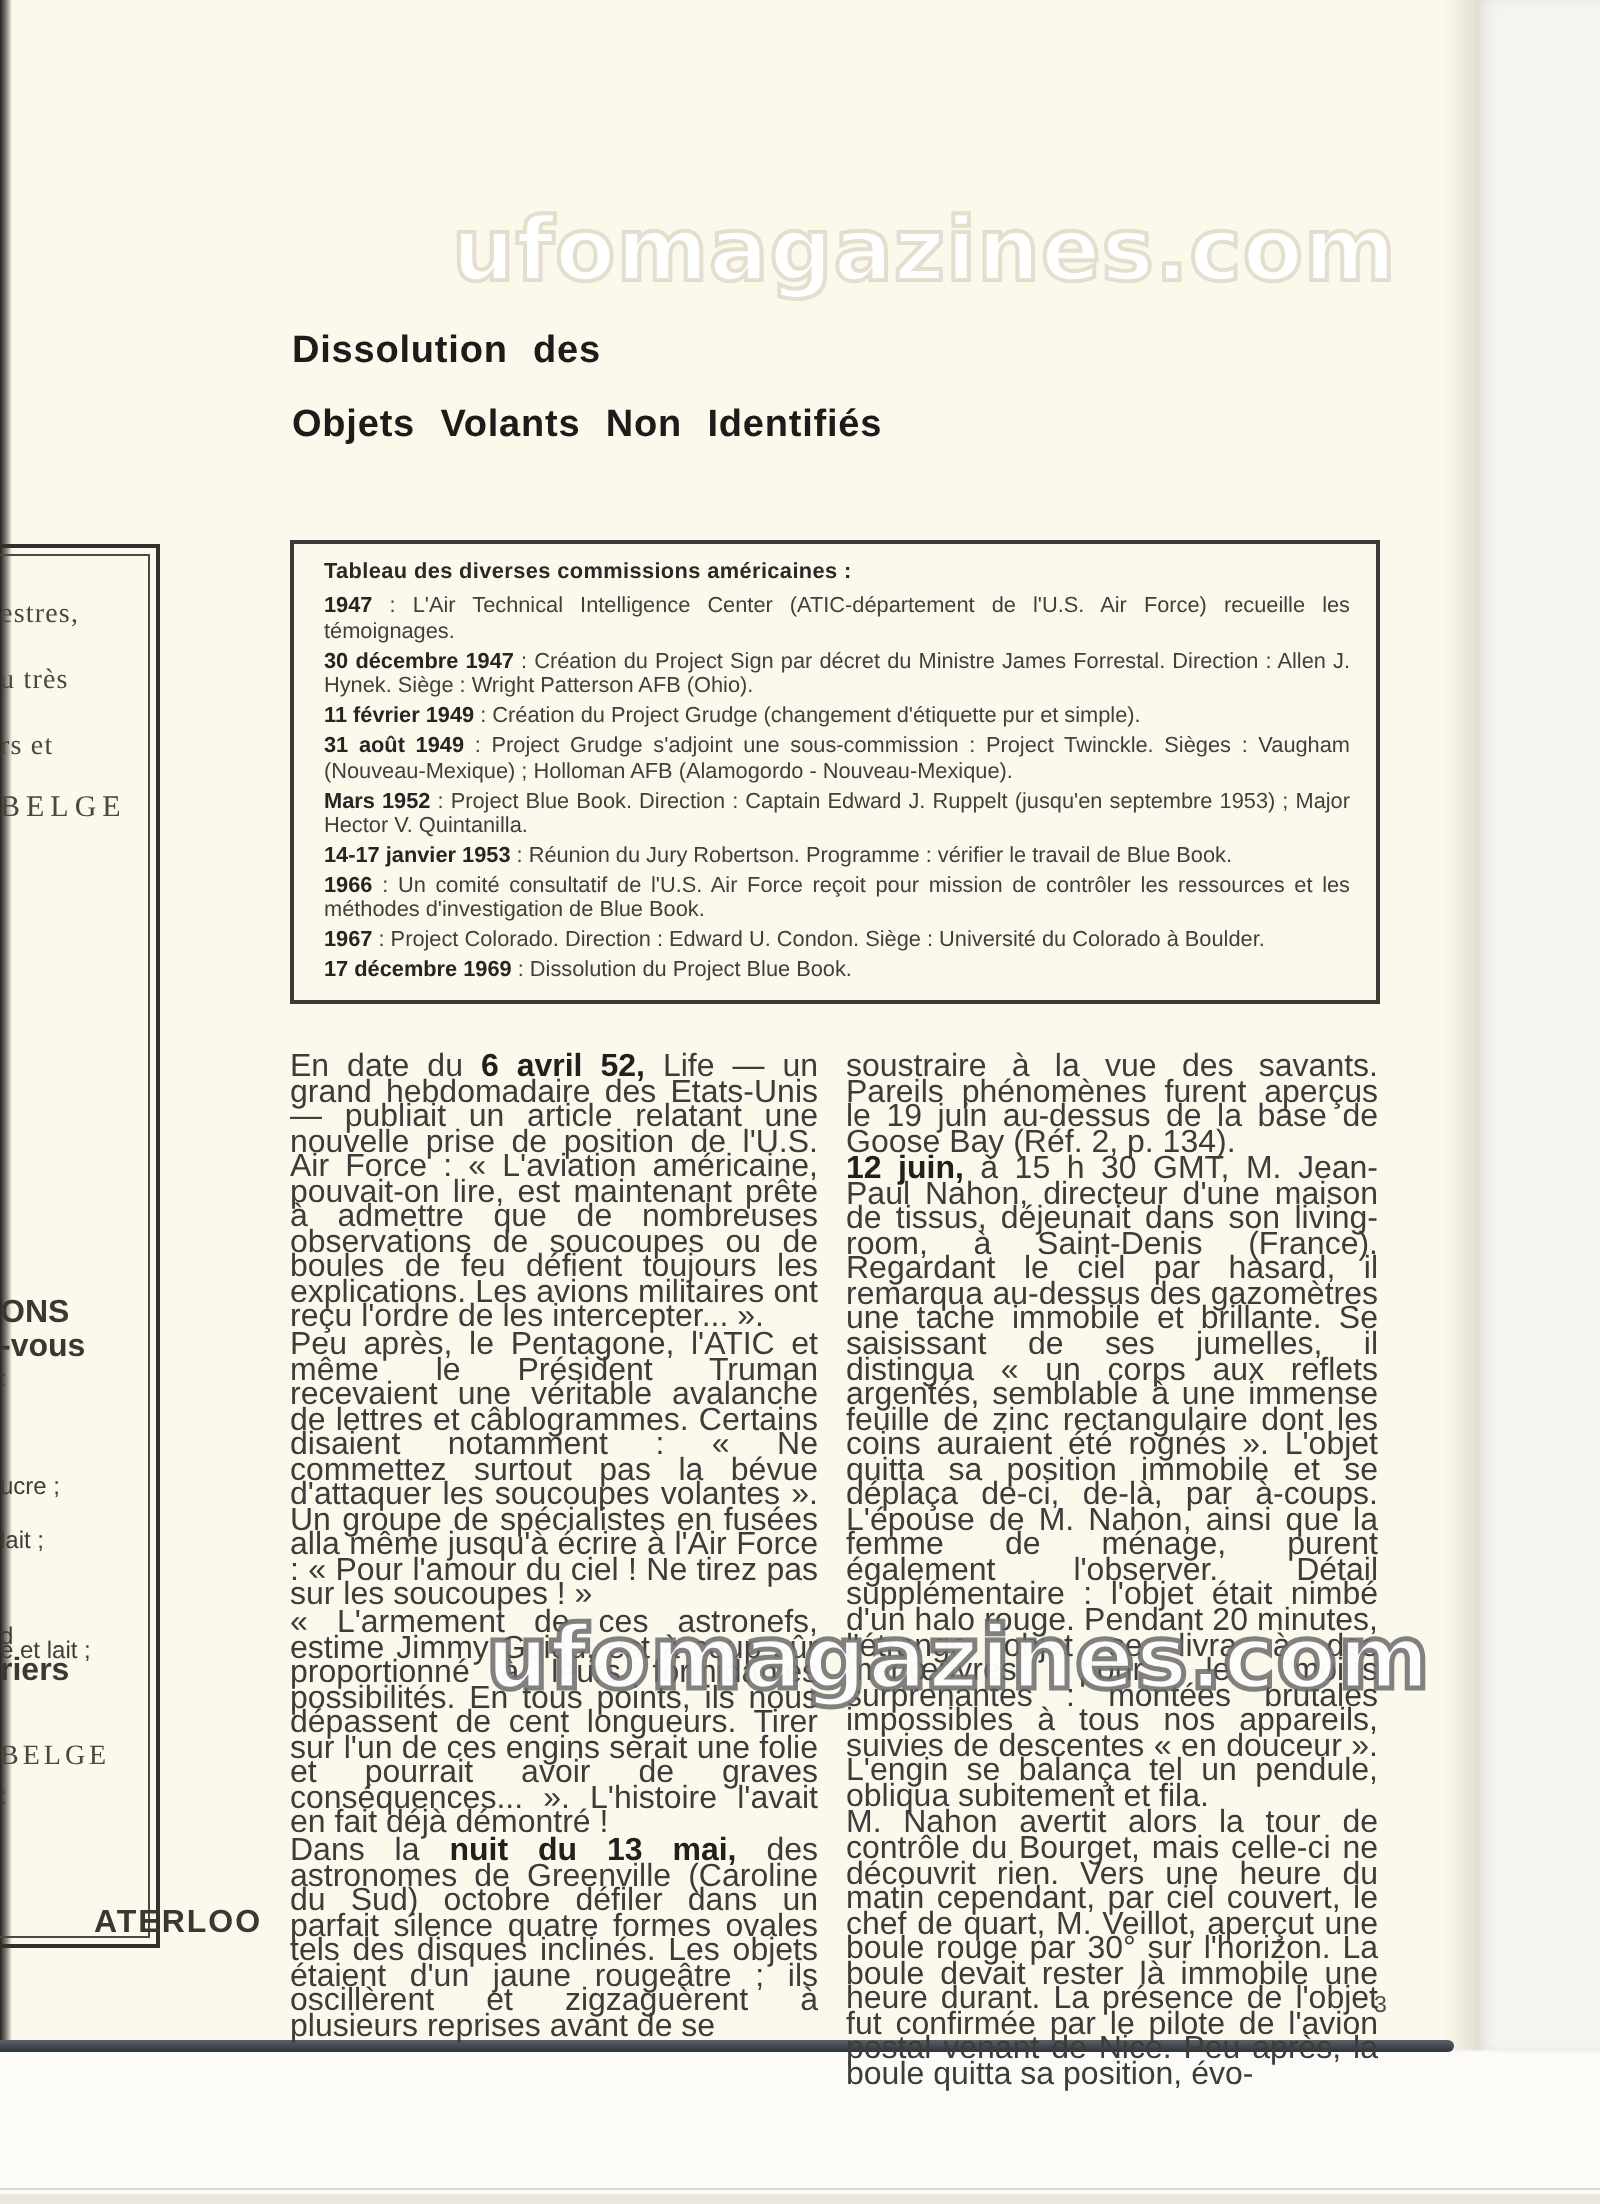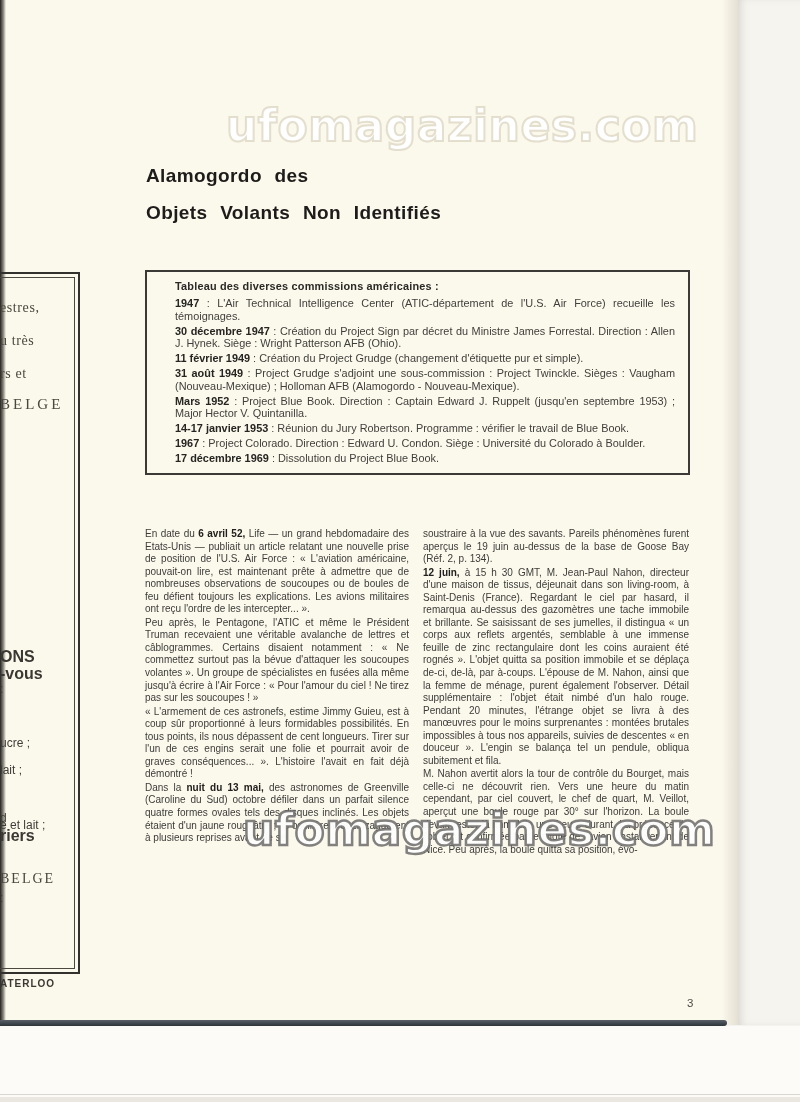--- a/index.html
+++ b/index.html
@@ -51,39 +51,39 @@
   }
   .frag{position:absolute;left:0;width:64px;text-align:left;color:#413f39;white-space:nowrap;overflow:visible;}
   .frag-serif{font-family:"Liberation Serif",serif;font-size:14px;letter-spacing:0.6px;color:#4a473f;}
   .frag-big{font-family:"Liberation Serif",serif;font-size:15px;letter-spacing:3px;color:#4a473f;}
   .frag-boldsm{font-weight:bold;font-size:16px;color:#3a3833;}
   .frag-plain{font-size:12px;color:#3f3d38;}
   .f0{top:300px}.f1{top:333px}.f2{top:366px}.f3{top:396px}
   .f4{top:648px}.f5{top:665px}.f6{top:682px}
   .f7{top:736px}.f8{top:763px}.f9{top:818px}.f10{top:811px}
   .f11{top:827px}.f12{top:871px;font-size:14px;letter-spacing:2px;}
-  .f13{top:891px}.f14{top:978px;letter-spacing:1px;font-size:10px;}
+  .f13{top:891px}.f14{top:953px;letter-spacing:1px;font-size:16px;padding-left:47px;}
 
   
   .title{
     position:absolute;left:146px;top:157px;
     font-weight:bold;font-size:19px;line-height:37px;
     letter-spacing:0.4px;word-spacing:7px;color:var(--title-ink);
   }
   .commission-box{
     position:absolute;left:145px;top:270px;width:545px;
     border:2px solid #3b3a36;box-sizing:border-box;
-    padding:8px 13px 6px 28px;
+    padding:8px 13px 6px 15px;
     font-size:10.9px;line-height:12.4px;color:#403f3c;
   }
   .tbl-title{font-weight:bold;margin:0 0 5px 0;color:#2a2926;letter-spacing:0.2px;}
   .tbl-entry{margin:0 0 2.6px 0;text-align:justify;}
   .tbl-entry .b{font-weight:bold;color:#262522;}
 
-  .col{position:absolute;top:528px;font-size:10px;line-height:12.55px;
+  .col{position:absolute;top:528px;font-size:16px;line-height:12.55px;
     text-align:justify;color:var(--ink);}
   .col-left{left:145px;width:264px;}
   .col-right{left:423px;width:266px;}
   .para{margin:0 0 1px 0;}
   .para .b{font-weight:bold;color:#21201d;}
 
   .page-number{position:absolute;left:687px;top:997px;font-size:11.5px;color:#4c4b47;}
 
   
   .wm{
@@ -128,33 +128,34 @@
 <span class="frag frag-plain f7">ucre ;</span>
 <span class="frag frag-plain f8">lait ;</span>
 <span class="frag frag-plain f9">e et lait ;</span>
 <span class="frag frag-plain f10">d</span>
 <span class="frag frag-boldsm f11">riers</span>
 <span class="frag frag-big f12">BELGE</span>
 <span class="frag frag-plain f13">:</span>
 <span class="frag frag-boldsm f14">ATERLOO</span>
 
 <div class="title">
-  <div>Alamogordo des</div>
+  <div>Dissolution des</div>
   <div>Objets Volants Non Identifiés</div>
 </div>
 
 <div class="commission-box">
   <p class="tbl-title">Tableau des diverses commissions américaines :</p>
   <div>
       <p class="tbl-entry"><span class="b">1947</span> : L'Air Technical Intelligence Center (ATIC-département de l'U.S. Air Force) recueille les témoignages.</p>
       <p class="tbl-entry"><span class="b">30 décembre 1947</span> : Création du Project Sign par décret du Ministre James Forrestal. Direction : Allen J. Hynek. Siège : Wright Patterson AFB (Ohio).</p>
       <p class="tbl-entry"><span class="b">11 février 1949</span> : Création du Project Grudge (changement d'étiquette pur et simple).</p>
       <p class="tbl-entry"><span class="b">31 août 1949</span> : Project Grudge s'adjoint une sous-commission : Project Twinckle. Sièges : Vaugham (Nouveau-Mexique) ; Holloman AFB (Alamogordo - Nouveau-Mexique).</p>
       <p class="tbl-entry"><span class="b">Mars 1952</span> : Project Blue Book. Direction : Captain Edward J. Ruppelt (jusqu'en septembre 1953) ; Major Hector V. Quintanilla.</p>
       <p class="tbl-entry"><span class="b">14-17 janvier 1953</span> : Réunion du Jury Robertson. Programme : vérifier le travail de Blue Book.</p>
+      <p class="tbl-entry"><span class="b">1966</span> : Un comité consultatif de l'U.S. Air Force reçoit pour mission de contrôler les ressources et les méthodes d'investigation de Blue Book.</p>
       <p class="tbl-entry"><span class="b">1967</span> : Project Colorado. Direction : Edward U. Condon. Siège : Université du Colorado à Boulder.</p>
       <p class="tbl-entry"><span class="b">17 décembre 1969</span> : Dissolution du Project Blue Book.</p>
     </div>
 </div>
 
 <div class="col col-left">
     <p class="para"><span>En date du </span><span class="b">6 avril 52,</span><span> Life — un grand hebdomadaire des Etats-Unis — publiait un article relatant une nouvelle prise de position de l'U.S. Air Force : « L'aviation américaine, pouvait-on lire, est maintenant prête à admettre que de nombreuses observations de soucoupes ou de boules de feu défient toujours les explications. Les avions militaires ont reçu l'ordre de les intercepter... ».</span></p>
     <p class="para"><span>Peu après, le Pentagone, l'ATIC et même le Président Truman recevaient une véritable avalanche de lettres et câblogrammes. Certains disaient notamment : « Ne commettez surtout pas la bévue d'attaquer les soucoupes volantes ». Un groupe de spécialistes en fusées alla même jusqu'à écrire à l'Air Force : « Pour l'amour du ciel ! Ne tirez pas sur les soucoupes ! »</span></p>
     <p class="para"><span>« L'armement de ces astronefs, estime Jimmy Guieu, est à coup sûr proportionné à leurs formidables possibilités. En tous points, ils nous dépassent de cent longueurs. Tirer sur l'un de ces engins serait une folie et pourrait avoir de graves conséquences... ». L'histoire l'avait en fait déjà démontré !</span></p>
     <p class="para"><span>Dans la </span><span class="b">nuit du 13 mai,</span><span> des astronomes de Greenville (Caroline du Sud) octobre défiler dans un parfait silence quatre formes ovales tels des disques inclinés. Les objets étaient d'un jaune rougeâtre ; ils oscillèrent et zigzaguèrent à plusieurs reprises avant de se</span></p>

